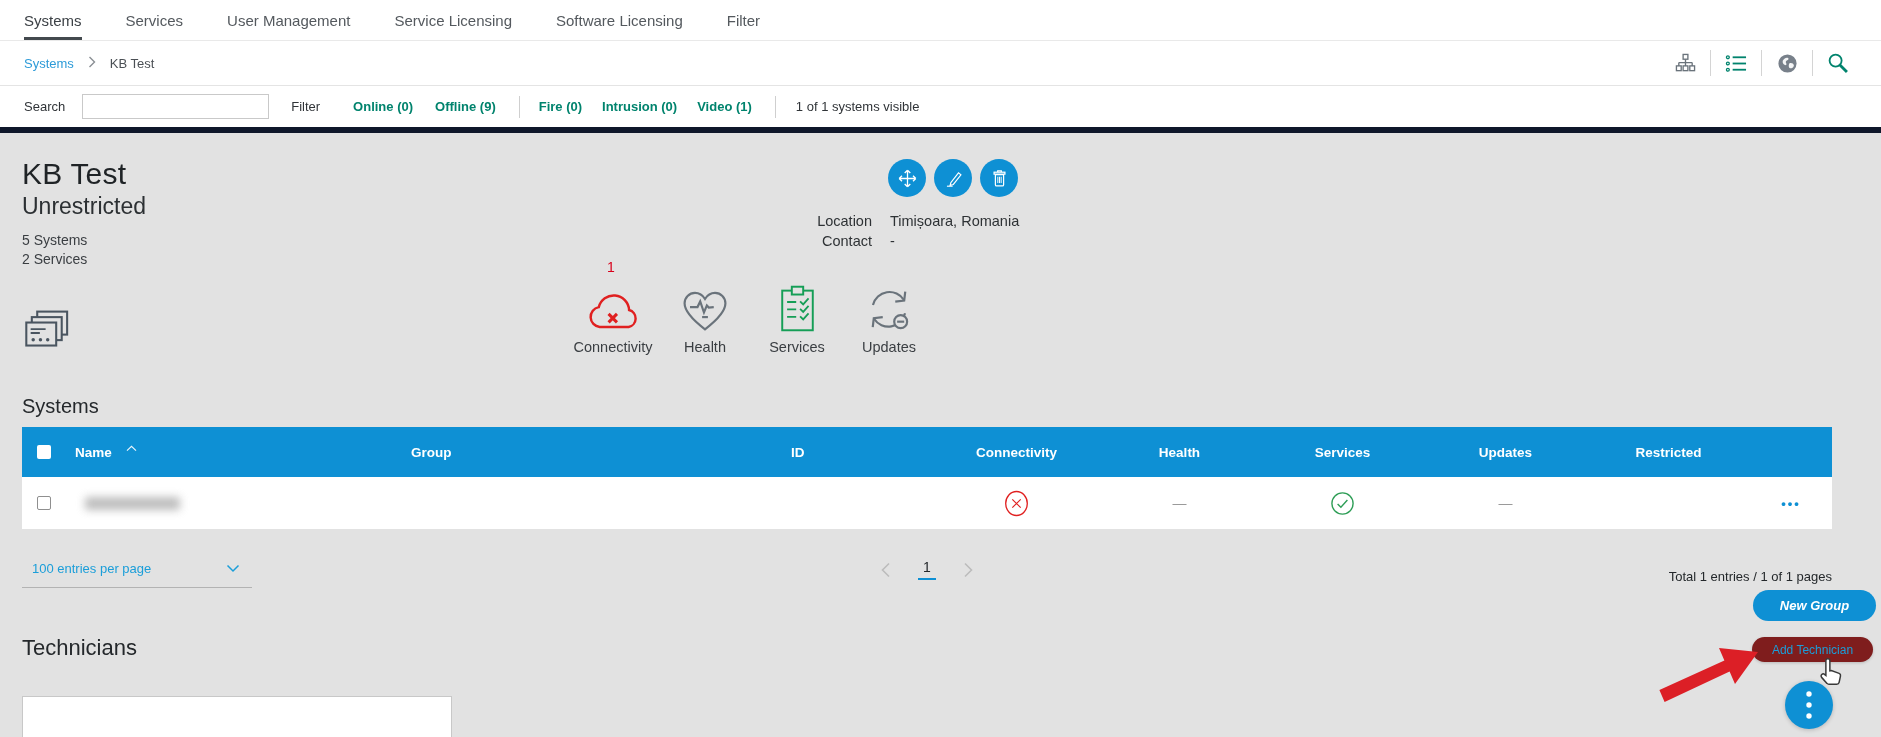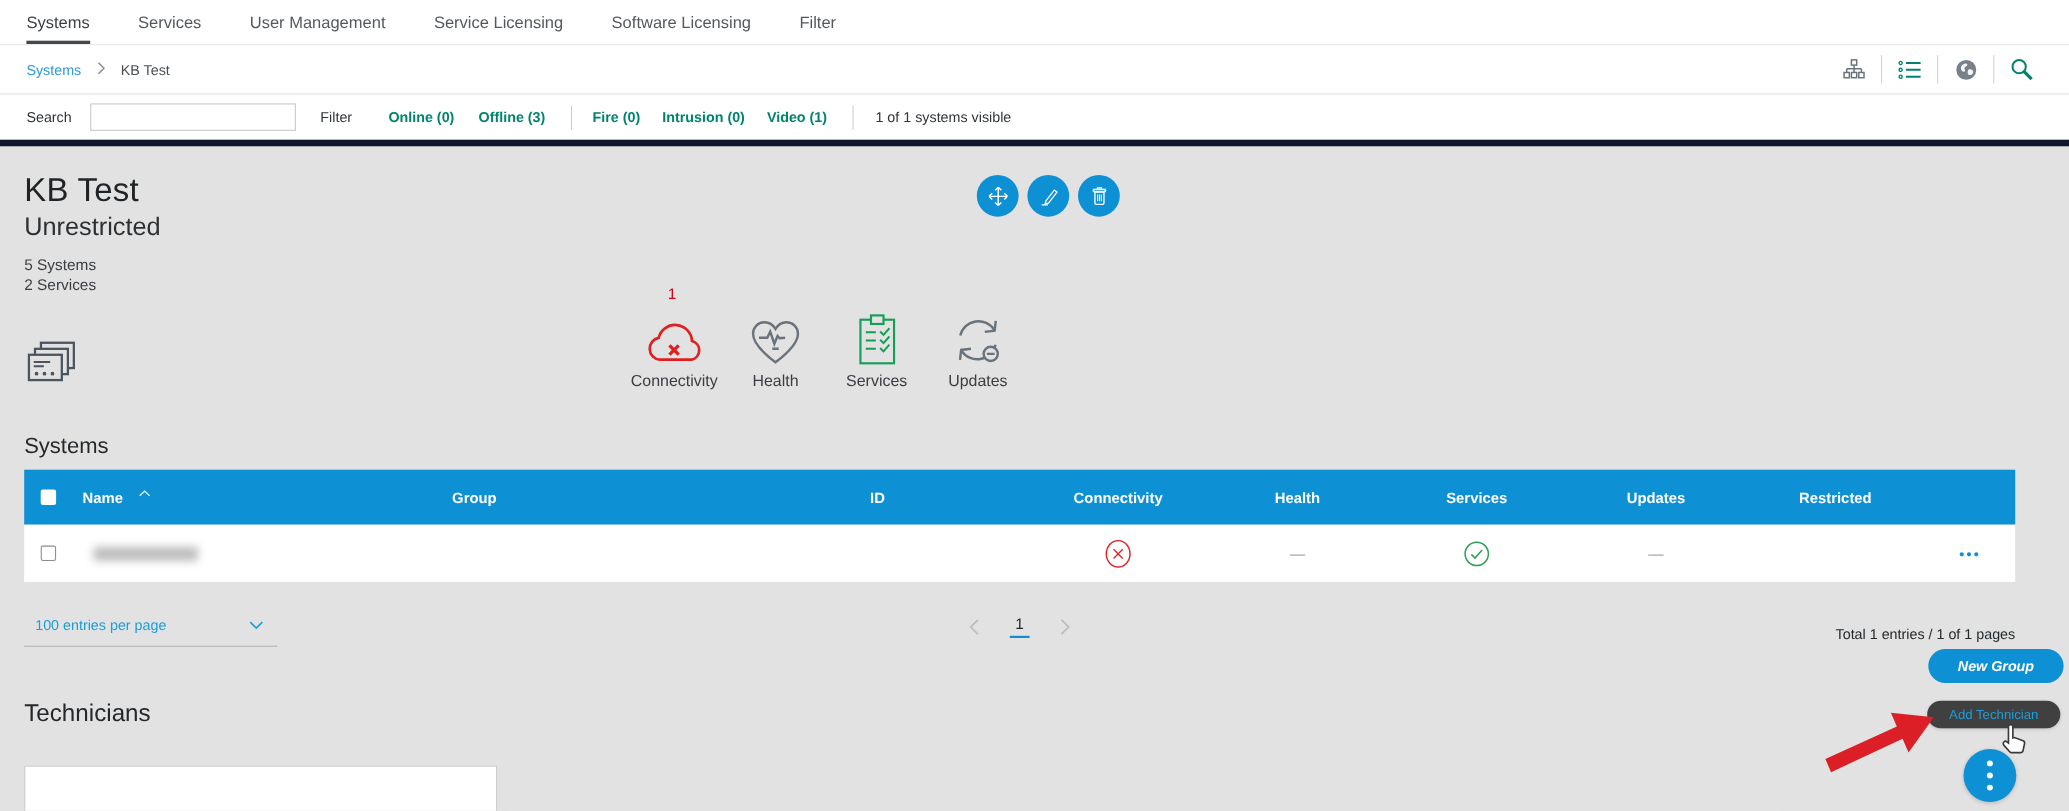--- a/index.html
+++ b/index.html
@@ -106,21 +106,21 @@
   .pg-chev { cursor:pointer; display:flex; }
   .pg-cur { font-size:14px; color:#24282b; padding:0 5px 3px;
             border-bottom:2px solid #0e90d4; cursor:default; }
   .total-text { position:absolute; right:49px; top:40px; font-size:13px; color:#24282b; }
 
   
   .btn-newgroup { position:absolute; left:1753px; top:590px; width:123px; height:31px;
         border:none; border-radius:16px; background:#0e90d4; color:#fff;
         font-size:13px; font-weight:bold; font-family:inherit; cursor:pointer;font-style:italic; }
   .btn-addtech { position:absolute; left:1752px; top:637px; width:121px; height:25px;
-        border:none; border-radius:13px; background:#404040; color:#1b9ed9;
+        border:none; border-radius:13px; background:#7f1d1d; color:#1b9ed9;
         font-size:12px; font-family:inherit; cursor:pointer;
         box-shadow:0 1px 3px rgba(0,0,0,.18); }
   .fab { position:absolute; left:1785px; top:681px; width:48px; height:48px;
         border-radius:50%; background:#0e90d4; display:flex; align-items:center;
         justify-content:center; cursor:pointer; box-shadow:0 1px 4px rgba(0,0,0,.2); }
   .arrow-annot { position:absolute; left:1652px; top:644px; pointer-events:none; }
   .cursor-icon { position:absolute; left:1818px; top:656px; pointer-events:none; }
 
   
   .tech-title { margin:34px 0 0 22px; font-size:22px; color:#24282b; font-weight:400; }
@@ -188,21 +188,21 @@
         </svg>
       </div>
     </div>
   </div>
 
   <div class="filterbar">
     <span class="search-label">Search</span>
     <input class="search-input" type="text" value="" style="">
     <span class="filter-label">Filter</span>
     <span class="flink ml33">Online (0)</span>
-    <span class="flink ml22">Offline (3)</span>
+    <span class="flink ml22">Offline (9)</span>
     <span class="fdiv"></span>
     <span class="flink">Fire (0)</span>
     <span class="flink ml20">Intrusion (0)</span>
     <span class="flink ml20">Video (1)</span>
     <span class="fdiv"></span>
     <span class="fsummary">1 of 1 systems visible</span>
   </div>
 
   <div class="hero">
     <div class="hero-left">
@@ -241,20 +241,26 @@
       <div class="circle-btn">
         <svg width="21" height="21" viewBox="0 0 24 24" fill="none" stroke="#fff" stroke-width="1.4">
           <path d="M9.9 4.6V3.2h4.2v1.4"></path>
           <rect x="5.8" y="4.8" width="12.4" height="2.2"></rect>
           <path d="M7.3 7.6h9.4V19a1.4 1.4 0 0 1-1.4 1.4H8.7A1.4 1.4 0 0 1 7.3 19z"></path>
           <path d="M10.1 10v7.2M12 10v7.2M13.9 10v7.2" stroke-width="1.1"></path>
         </svg>
       </div>
     </div>
 
+    <div class="loc-grid">
+      <div class="lbl">Location</div>
+      <div>Timișoara, Romania</div>
+      <div class="lbl">Contact</div>
+      <div>-</div>
+    </div>
 
     <div class="status-row">
       <div class="status-item">
         <div class="status-iconbox">
           <span class="status-badge">1</span>
           <svg width="56" height="47" viewBox="0 0 24 20" fill="none" stroke="#e02020" stroke-width="1.05">
             <path d="M18.7 17.5H6.3A4.3 4.3 0 0 1 5.9 9 6.6 6.6 0 0 1 18.9 10.2 3.75 3.75 0 0 1 18.7 17.5Z"></path>
             <path d="M10.1 11.9l3.6 3.6M13.7 11.9l-3.6 3.6" stroke-width="1.3"></path>
           </svg>
         </div>

